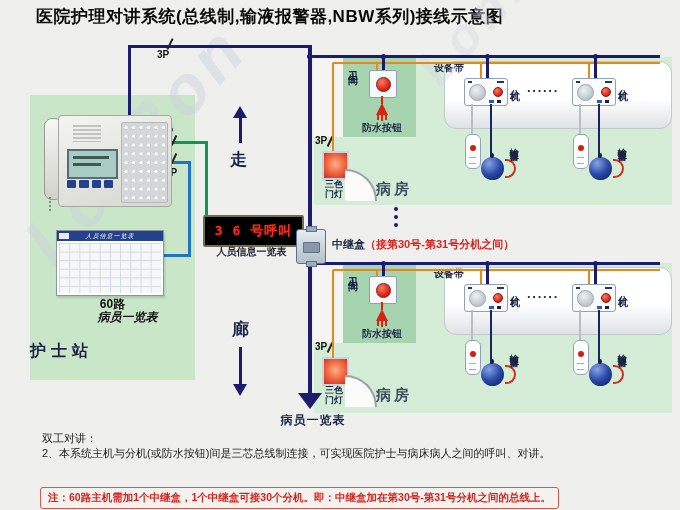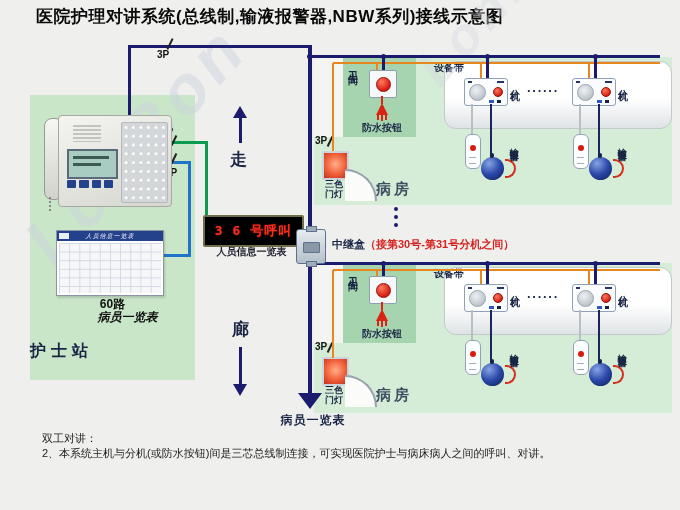--- a/index.html
+++ b/index.html
@@ -335,14 +335,15 @@
     <i class="hdr">人员信息一览表</i>
     <i class="logo"></i>
     <i class="cells"></i>
   </div>
   <div class="lbl" style="left:30px;top:298px;width:165px;text-align:center;font-size:12px;color:#111;">60路</div>
   <div class="lbl" style="left:30px;top:311px;width:195px;text-align:center;font-size:12px;color:#111;font-style:italic;">病员一览表</div>
   <div class="lbl" style="left:30px;top:331px;width:165px;text-align:left;font-size:16px;letter-spacing:5px;margin-top:11px;">护士站</div>
 
   <div class="notes" style="left:42px;top:431px;">双工对讲：</div>
   <div class="notes" style="left:42px;top:446px;">2、本系统主机与分机(或防水按钮)间是三芯总线制连接，可实现医院护士与病床病人之间的呼叫、对讲。</div>
+  <div class="warnbox">注：60路主机需加1个中继盒，1个中继盒可接30个分机。即：中继盒加在第30号-第31号分机之间的总线上。</div>
 
 </div>
 
 </body></html>

